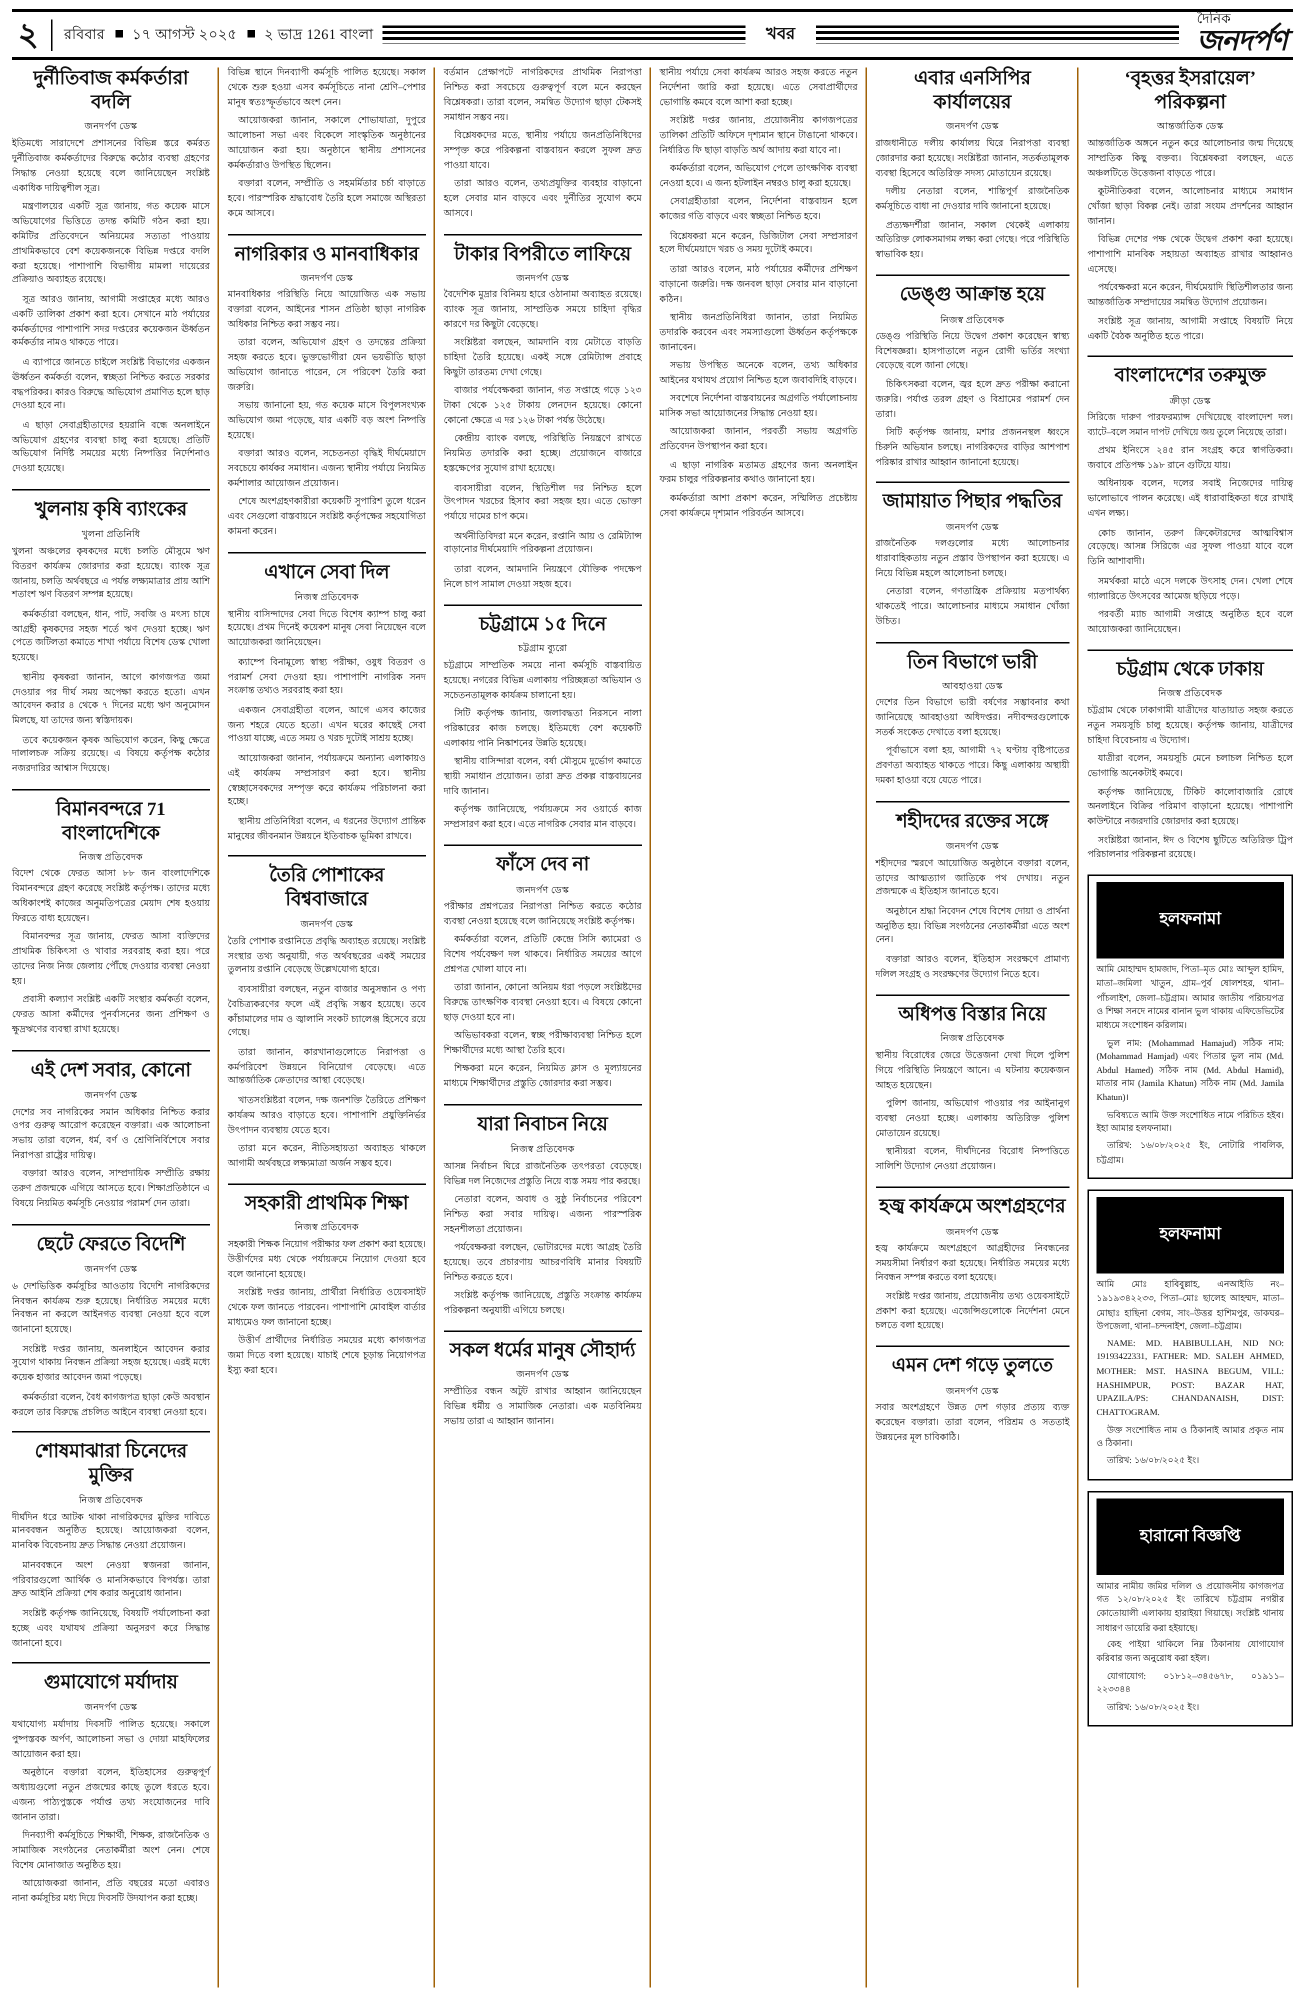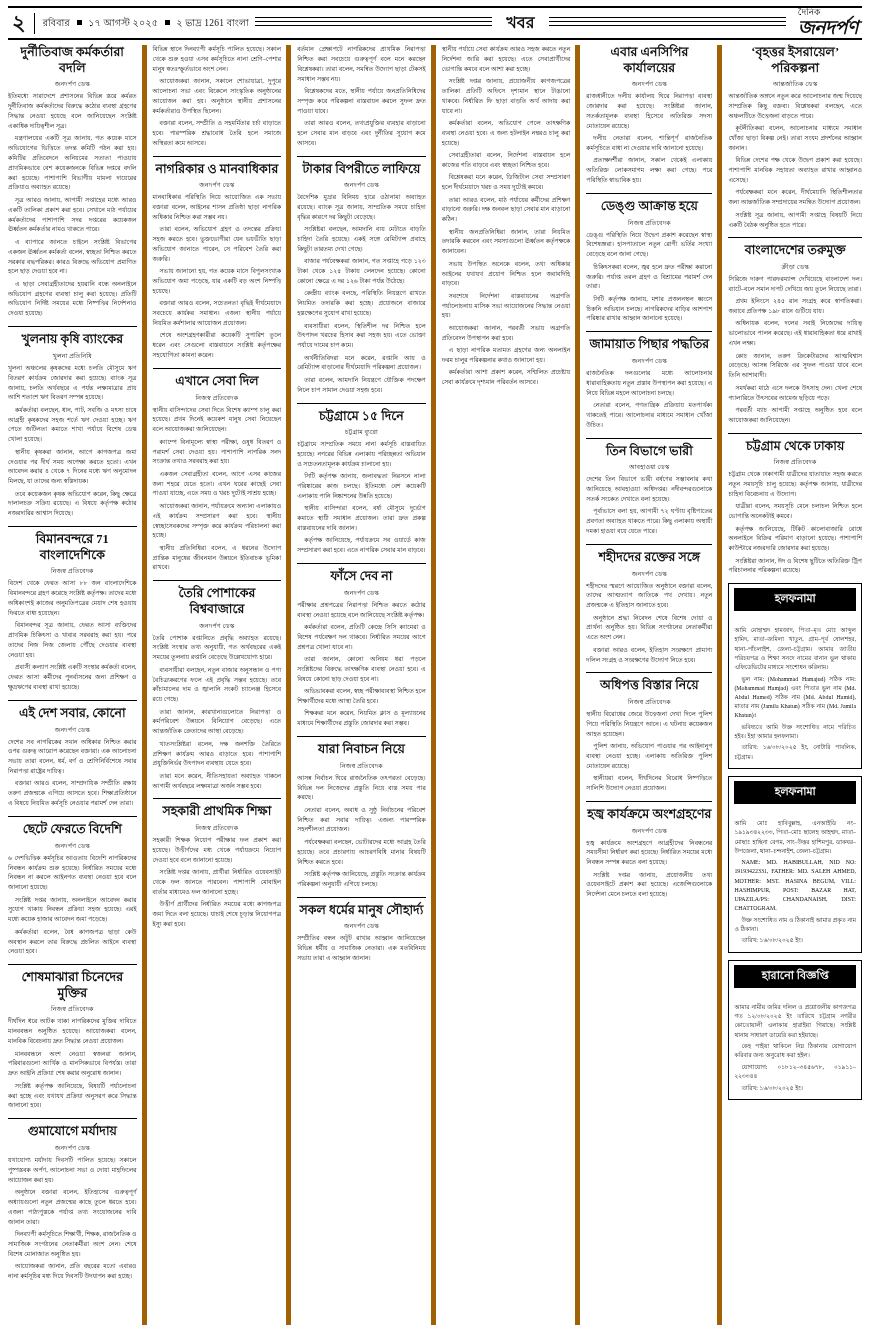--- a/index.html
+++ b/index.html
@@ -3,38 +3,38 @@
 <meta charset="utf-8">
 <style>
   html,body{margin:0;padding:0;background:#fff;}
   body{width:870px;height:1337px;font-family:"Liberation Serif", serif;color:#111;}
   .page{width:870px;height:1337px;box-sizing:border-box;padding:6px 8px;position:relative;}
   .masthead{display:flex;align-items:center;border-top:2px solid #000;border-bottom:2px solid #000;padding:2px 4px;height:34px;box-sizing:border-box;}
   .pageno{font-size:21px;font-weight:bold;padding-right:8px;border-right:1px solid #000;margin-right:8px;line-height:1;}
   .dateline{font-size:9.5px;letter-spacing:.2px;white-space:nowrap;}
   .dateline .sq{display:inline-block;width:5px;height:5px;background:#000;margin:0 4px 1px 4px;}
   .rule-fill{flex:1;height:12px;margin:0 6px;background:repeating-linear-gradient(to bottom,#000 0 1.5px,#fff 1.5px 4px);}
-  .section-title{font-size:16px;font-weight:bold;padding:0 8px;font-family:Liberation Mono, monospace;}
+  .section-title{font-size:11px;font-weight:bold;padding:0 8px;font-family:Liberation Mono, monospace;}
   .brand{font-size:9px;text-align:left;line-height:1.05;padding-left:6px;}
   .brand b{display:block;font-size:19px;letter-spacing:-.5px;font-style:italic;}
 
   .cols{display:flex;gap:6px;margin-top:5px;height:1280px;}
-  .col{flex:1;min-width:0;position:relative;padding-right:5px;border-right:5px solid #a16207;}
+  .col{flex:1;min-width:0;position:relative;padding-right:5px;border-right:1px solid #a16207;}
   .col:last-child{border-right:none;padding-right:0;}
   .col.w1{flex:1.02}.col.w2{flex:1.02}.col.w3{flex:1.02}.col.w4{flex:1.02}.col.w5{flex:1.0}.col.w6{flex:1.06}
 
   h2.hd{font-size:12.5px;font-weight:bold;text-align:center;line-height:1.25;margin:0 0 3px 0;}
   .byline{font-size:6.2px;text-align:center;margin:0 0 2px 0;letter-spacing:.2px;}
   .art{margin-bottom:7px;}
   .art + .art{border-top:1px solid #000;padding-top:5px;}
   .body{font-size:6.1px;line-height:1.62;text-align:justify;hyphens:auto;word-spacing:.2px;}
   .body p{margin:0 0 2.5px 0;text-indent:7px;}
   .body p:first-child{text-indent:0;}
   .box{border:1.5px solid #000;padding:4px 5px;margin-bottom:7px;}
-  .box h3{margin:0 0 15px 0;font-size:11px;text-align:center;background:#000;color:#fff;padding:2px 0;font-weight:bold;}
+  .box h3{margin:0 0 4px 0;font-size:11px;text-align:center;background:#000;color:#fff;padding:16px 0;font-weight:bold;}
   .box .body{font-size:5.9px;line-height:1.55;}
 </style>
 </head>
 <body>
 
 <div class="page">
 
   <div class="masthead">
     <div class="pageno">২</div>
     <div class="dateline">
@@ -305,20 +305,27 @@
           </div>
         </div>
         <div class="art">
           <h2 class="hd">হজ্ব কার্যক্রমে অংশগ্রহণের</h2>
           <div class="byline">জনদর্পণ ডেস্ক</div>
           <div class="body">
             <p>হজ্ব কার্যক্রমে অংশগ্রহণে আগ্রহীদের নিবন্ধনের সময়সীমা নির্ধারণ করা হয়েছে। নির্ধারিত সময়ের মধ্যে নিবন্ধন সম্পন্ন করতে বলা হয়েছে।</p>
             <p>সংশ্লিষ্ট দপ্তর জানায়, প্রয়োজনীয় তথ্য ওয়েবসাইটে প্রকাশ করা হয়েছে। এজেন্সিগুলোকে নির্দেশনা মেনে চলতে বলা হয়েছে।</p>
           </div>
         </div>
+        <div class="art">
+          <h2 class="hd">এমন দেশ গড়ে তুলতে</h2>
+          <div class="byline">জনদর্পণ ডেস্ক</div>
+          <div class="body">
+            <p>সবার অংশগ্রহণে উন্নত দেশ গড়ার প্রত্যয় ব্যক্ত করেছেন বক্তারা। তারা বলেন, পরিশ্রম ও সততাই উন্নয়নের মূল চাবিকাঠি।</p>
+          </div>
+        </div>
       </div>
     <div class="col w6" id="c5">
         <div class="art">
           <h2 class="hd">‘বৃহত্তর ইসরায়েল’ পরিকল্পনা</h2>
           <div class="byline">আন্তর্জাতিক ডেস্ক</div>
           <div class="body">
             <p>আন্তর্জাতিক অঙ্গনে নতুন করে আলোচনার জন্ম দিয়েছে সাম্প্রতিক কিছু বক্তব্য। বিশ্লেষকরা বলছেন, এতে অঞ্চলটিতে উত্তেজনা বাড়তে পারে।</p>
             <p>কূটনীতিকরা বলেন, আলোচনার মাধ্যমে সমাধান খোঁজা ছাড়া বিকল্প নেই। তারা সংযম প্রদর্শনের আহ্বান জানান।</p>
             <p>বিভিন্ন দেশের পক্ষ থেকে উদ্বেগ প্রকাশ করা হয়েছে। পাশাপাশি মানবিক সহায়তা অব্যাহত রাখার আহ্বানও এসেছে।</p>
             <p>পর্যবেক্ষকরা মনে করেন, দীর্ঘমেয়াদি স্থিতিশীলতার জন্য আন্তর্জাতিক সম্প্রদায়ের সমন্বিত উদ্যোগ প্রয়োজন।</p>

